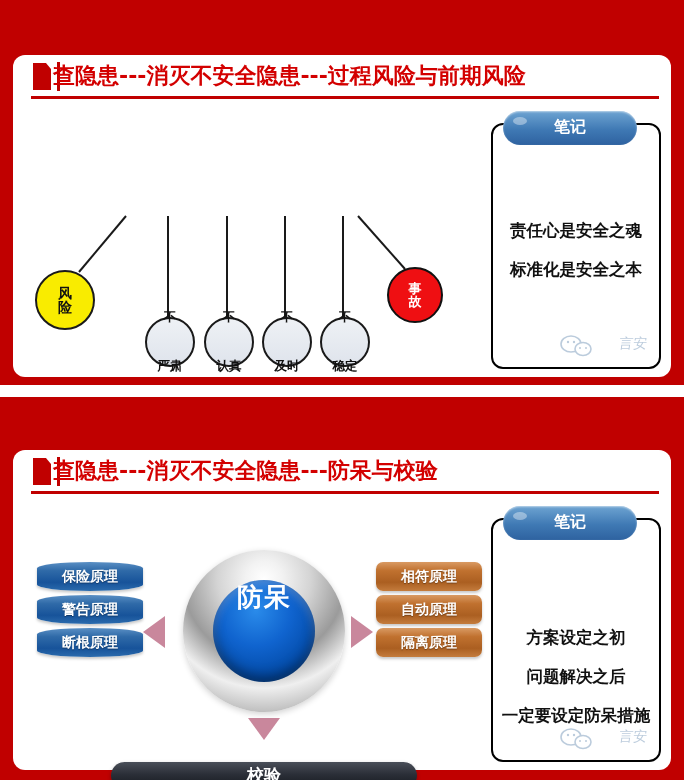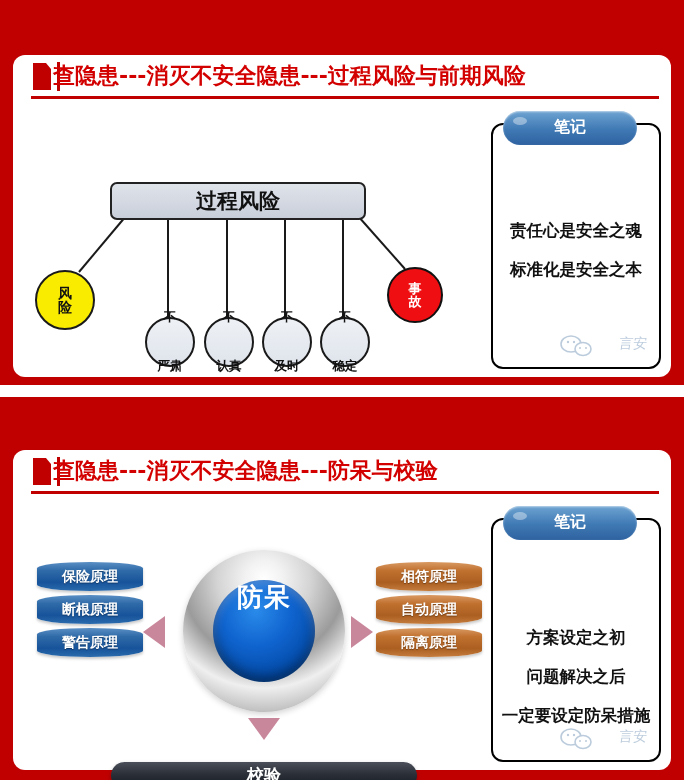--- a/index.html
+++ b/index.html
@@ -137,21 +137,21 @@
     position:relative;height:29px;margin-bottom:4px;border-radius:50%/22%;
     display:flex;align-items:center;justify-content:center;
     box-shadow:0 2px 3px rgba(0,0,0,.22);
   }
   .cyl span{
     font-size:14px;font-weight:bold;color:#fff;white-space:nowrap;
     text-shadow:0 1px 1px rgba(0,0,0,.35);
     font-family:"DejaVu Sans","Liberation Sans",sans-serif;
   }
   .cyl-blue{background:linear-gradient(180deg,#5a8fc4 0%,#2f6aa8 30%,#17539a 70%,#2b6bad 100%);}
-  .cyl-org{background:linear-gradient(180deg,#d99a63 0%,#c0712f 30%,#ab5f21 70%,#c47c3d 100%);}
+  .cyl-org{background:linear-gradient(180deg,#d99a63 0%,#c0712f 30%,#ab5f21 70%,#c47c3d 100%);border-radius:7px;}
 
   .bottom-bar{
     position:absolute;left:98px;top:270px;width:306px;height:27px;border-radius:14px;
     background:linear-gradient(180deg,#4a4f59 0%,#2b2f38 45%,#15181e 100%);
     display:flex;align-items:center;justify-content:center;
     box-shadow:0 2px 4px rgba(0,0,0,.3);
   }
   .bottom-bar span{font-size:17px;font-weight:bold;color:#ffffff;
     font-family:"DejaVu Sans","Liberation Sans",sans-serif;}
 </style>
@@ -174,23 +174,20 @@
 
         <svg width="460" height="290" style="position:absolute;left:0;top:0;">
           <line x1="113" y1="119" x2="66" y2="175" stroke="#1a1a1a" stroke-width="2"></line>
           <line x1="155" y1="119" x2="155" y2="222" stroke="#1a1a1a" stroke-width="2"></line>
           <line x1="214" y1="119" x2="214" y2="222" stroke="#1a1a1a" stroke-width="2"></line>
           <line x1="272" y1="119" x2="272" y2="222" stroke="#1a1a1a" stroke-width="2"></line>
           <line x1="330" y1="119" x2="330" y2="222" stroke="#1a1a1a" stroke-width="2"></line>
           <line x1="345" y1="119" x2="392" y2="172" stroke="#1a1a1a" stroke-width="2"></line>
         </svg>
 
-        <div class="s1-box">
-          <span>过程风险</span>
-        </div>
 
         <div class="circ c-yellow">
           <b>风</b>
           <b>险</b>
         </div>
 
         <div class="circ c-red">
           <b>事</b>
           <b>故</b>
         </div>
@@ -261,24 +258,24 @@
           <div class="ring-in">
             <span>防呆</span>
           </div>
         </div>
 
         <div class="cyl-group" style="left:24px;top:70px;">
           <div class="cyl cyl-blue">
             <span>保险原理</span>
           </div>
           <div class="cyl cyl-blue">
+            <span>警告原理</span>
+          </div>
+          <div class="cyl cyl-blue">
             <span>断根原理</span>
-          </div>
-          <div class="cyl cyl-blue">
-            <span>警告原理</span>
           </div>
         </div>
 
         <div class="cyl-group" style="left:363px;top:70px;">
           <div class="cyl cyl-org">
             <span>相符原理</span>
           </div>
           <div class="cyl cyl-org">
             <span>自动原理</span>
           </div>

